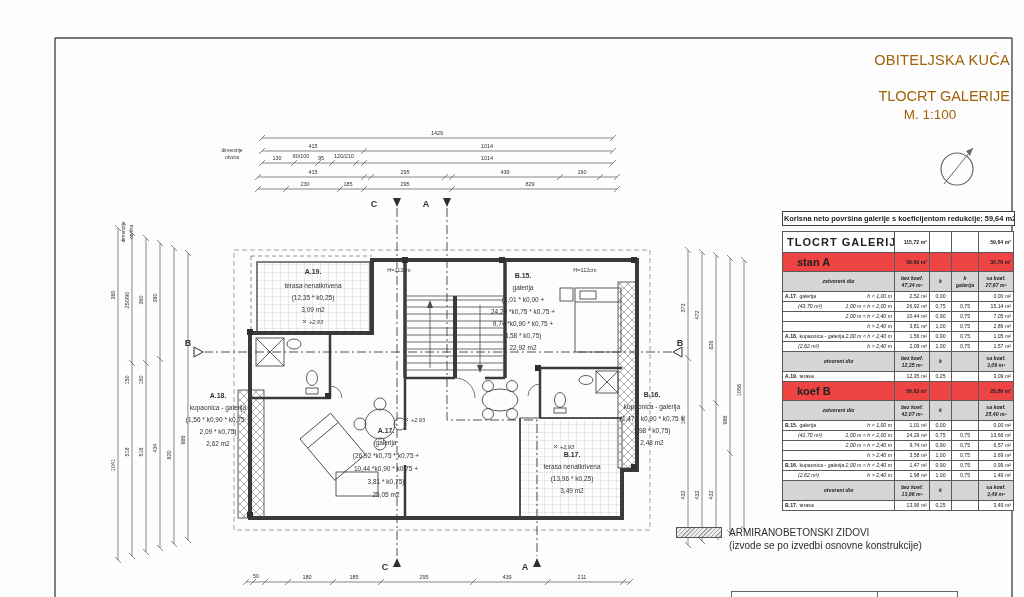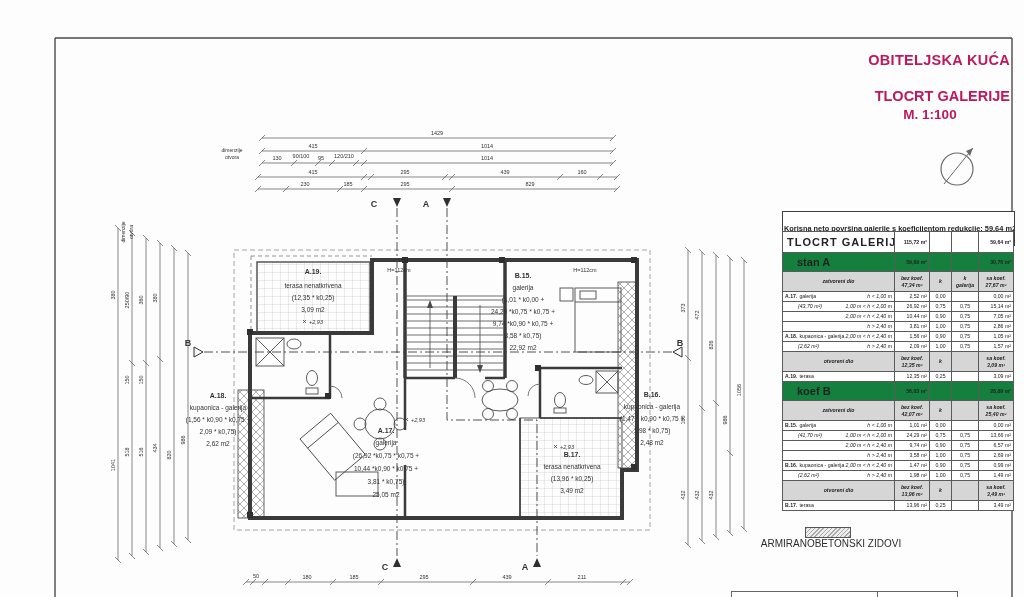--- a/index.html
+++ b/index.html
@@ -1,48 +1,48 @@
 <!DOCTYPE html>
 <html><head>
 <meta charset="utf-8">
 <style>
   html,body{margin:0;padding:0;background:#ffffff;}
   #page{position:relative;width:1024px;height:597px;background:#fdfdfd;overflow:hidden;
         font-family:"Liberation Sans",sans-serif;color:#222;}
   svg text{font-family:"Liberation Sans",sans-serif;fill:#333;}
 
   
-  .titleblock{position:absolute;left:850px;top:52px;width:160px;text-align:right;color:#be185d;font-weight:bold;}
+  .titleblock{position:absolute;left:850px;top:52px;width:160px;text-align:right;color:#a16207;}
   .titleblock .t1{font-size:14.5px;letter-spacing:.3px;}
   .titleblock .t2{font-size:14.5px;margin-top:20px;}
   .titleblock .t3{font-size:13.5px;margin-top:3px;text-align:center;}
 
   
   .notebox{position:absolute;left:782px;top:211px;width:229px;border:1px solid #3f3f3f;
-           font-weight:bold;font-size:7.4px;padding:12px 1px;white-space:nowrap;overflow:hidden;background:#fff;}
+           font-weight:bold;font-size:7.4px;padding:2px 1px;white-space:nowrap;overflow:hidden;background:#fff;}
   .areatable{position:absolute;left:782px;top:231px;width:231px;border-collapse:collapse;table-layout:fixed;background:#fff;}
   .areatable td{border:1px solid #5a5a5a;font-size:5.2px;line-height:7px;padding:0 2px;overflow:hidden;white-space:nowrap;vertical-align:middle;}
   .areatable .rowtitle td{height:20px;}
   .areatable .rowtitle .lbl{font-size:11px;font-weight:bold;letter-spacing:1px;padding-left:4px;}
-  .areatable .rowstan td{height:18px;background:#15803d;}
+  .areatable .rowstan td{height:18px;background:#ef4444;}
   .areatable .rowstan .lbl{font-size:11px;font-weight:bold;padding-left:14px;}
   .areatable .rowsub td{height:19px;background:#d6d6d6;font-style:italic;font-weight:bold;text-align:center;}
   .areatable .rowdata td{height:9px;}
   .areatable .num{text-align:right;}
   .areatable .cnum{text-align:center;}
   .areatable .bold{font-weight:bold;}
   .desc{display:flex;align-items:center;}
   .desc .lead{font-weight:bold;margin-right:2px;}
   .desc .paren{padding-left:13px;font-style:italic;}
   .desc .hr{margin-left:auto;font-style:italic;}
   .twol{display:block;text-align:center;}
 
   
   .legend{position:absolute;left:676px;top:527px;width:310px;font-size:10px;color:#2c2c2c;}
-  .legend .row{display:flex;align-items:center;margin-bottom:2px;flex-direction:column;}
+  .legend .row{display:flex;align-items:center;margin-bottom:2px;}
   .sw1{width:44px;height:9px;border:1px solid #555;margin-right:7px;flex:0 0 auto;
        background:repeating-linear-gradient(135deg,#a8a8a8 0,#a8a8a8 1px,#ededed 1px,#ededed 3px);}
   .sw2{width:44px;height:9px;border:1px solid #555;margin-right:7px;flex:0 0 auto;background:#f4f4f4;}
   .sw3{width:8px;height:8px;border:1px solid #555;margin-left:31px;margin-right:9px;flex:0 0 auto;background:#fff;}
   .legend .indent{margin-left:53px;margin-bottom:2px;}
 
   
   .partialtbl{position:absolute;left:731px;top:591px;width:225px;height:6px;border:1px solid #666;border-bottom:none;background:#fff;}
   .partialtbl .div1{position:absolute;left:145px;top:0;bottom:0;width:1px;background:#666;}
 </style>
@@ -617,19 +617,20 @@
       <td class="num">3,49 m²</td>
     </tr>
   </tbody>
     </table>
 
   <div class="legend">
     <div class="row">
       <span class="sw1"></span>
       <span>ARMIRANOBETONSKI ZIDOVI</span>
     </div>
+    <div class="indent">(izvode se po izvedbi osnovne konstrukcije)</div>
   </div>
 
   <div class="partialtbl">
       <div class="div1"></div>
     </div>
 
 </div>
 
 </body></html>

